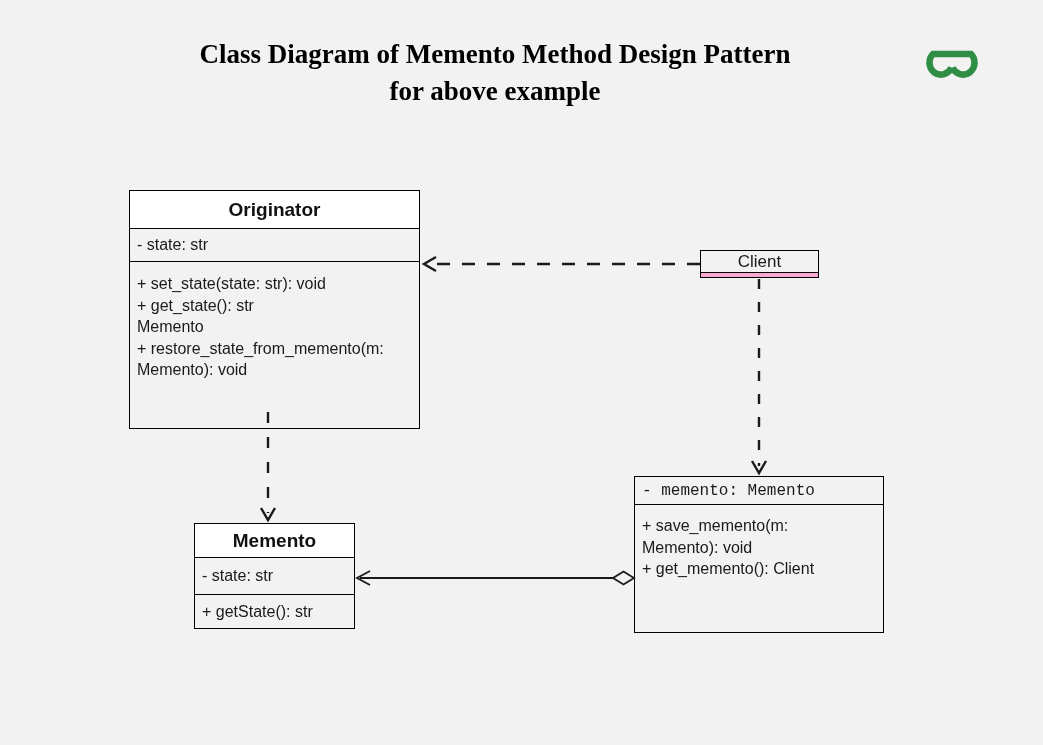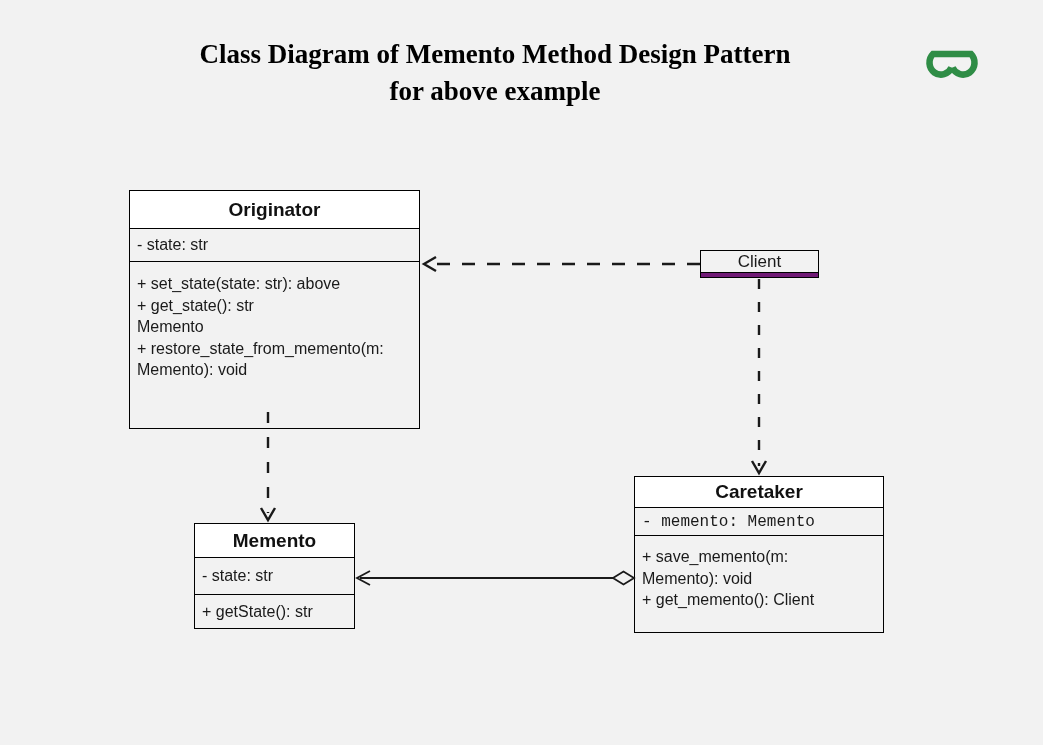--- a/index.html
+++ b/index.html
@@ -23,21 +23,21 @@
                line-height:21.5px;flex:1 1 auto;}
   .uml-methods div{white-space:nowrap;}
 
   
   .box-originator{left:129px;top:170px;width:291px;height:239px;margin-top:20px;}
   .box-originator .uml-header{height:37px;}
   .box-originator .uml-attrs{height:32px;}
 
   
   .box-client{position:absolute;left:700px;top:250px;width:119px;height:28px;
-              border:1.2px solid #000;box-sizing:border-box;display:flex;flex-direction:column;background:#701a75;}
+              border:1.2px solid #000;box-sizing:border-box;display:flex;flex-direction:column;background:#f9a8d4;}
   .box-client .client-label{flex:1 1 auto;border-bottom:1.2px solid #000;display:flex;
               align-items:center;justify-content:center;font-size:17px;color:#1a1a1a;background:#f2f2f2;}
   .box-client .client-strip{flex:0 0 4px;}
 
   
   .box-caretaker{left:634px;top:476px;width:250px;height:157px;}
   .box-caretaker .uml-header{height:30px;}
   .box-caretaker .uml-attrs{height:27px;font-family:Liberation Mono, monospace;}
   .box-caretaker .uml-methods{padding-top:10px;}
 
@@ -63,35 +63,34 @@
     <g fill="none" stroke="#2f8d46" stroke-width="6.6">
       <path d="M 33 5 L 14 5 A 11.5 12 0 1 0 32.5 18.5"></path>
       <path d="M 33 5 L 52 5 A 11.5 12 0 1 1 33.5 18.5"></path>
     </g>
   </svg>
 
   <div class="uml-class box-originator">
     <div class="uml-header">Originator</div>
     <div class="uml-attrs">- state: str</div>
     <div class="uml-methods">
-      <div>+ set_state(state: str): above</div>
+      <div>+ set_state(state: str): void</div>
       <div>+ get_state(): str</div>
       <div>Memento</div>
       <div>+ restore_state_from_memento(m:</div>
       <div>Memento): void</div>
     </div>
   </div>
 
   <div class="box-client">
     <div class="client-label">Client</div>
     <div class="client-strip"></div>
   </div>
 
   <div class="uml-class box-caretaker">
-    <div class="uml-header">Caretaker</div>
     <div class="uml-attrs">- memento: Memento</div>
     <div class="uml-methods">
       <div>+ save_memento(m:</div>
       <div>Memento): void</div>
       <div>+ get_memento(): Client</div>
     </div>
   </div>
 
   <div class="uml-class box-memento">
     <div class="uml-header">Memento</div>

